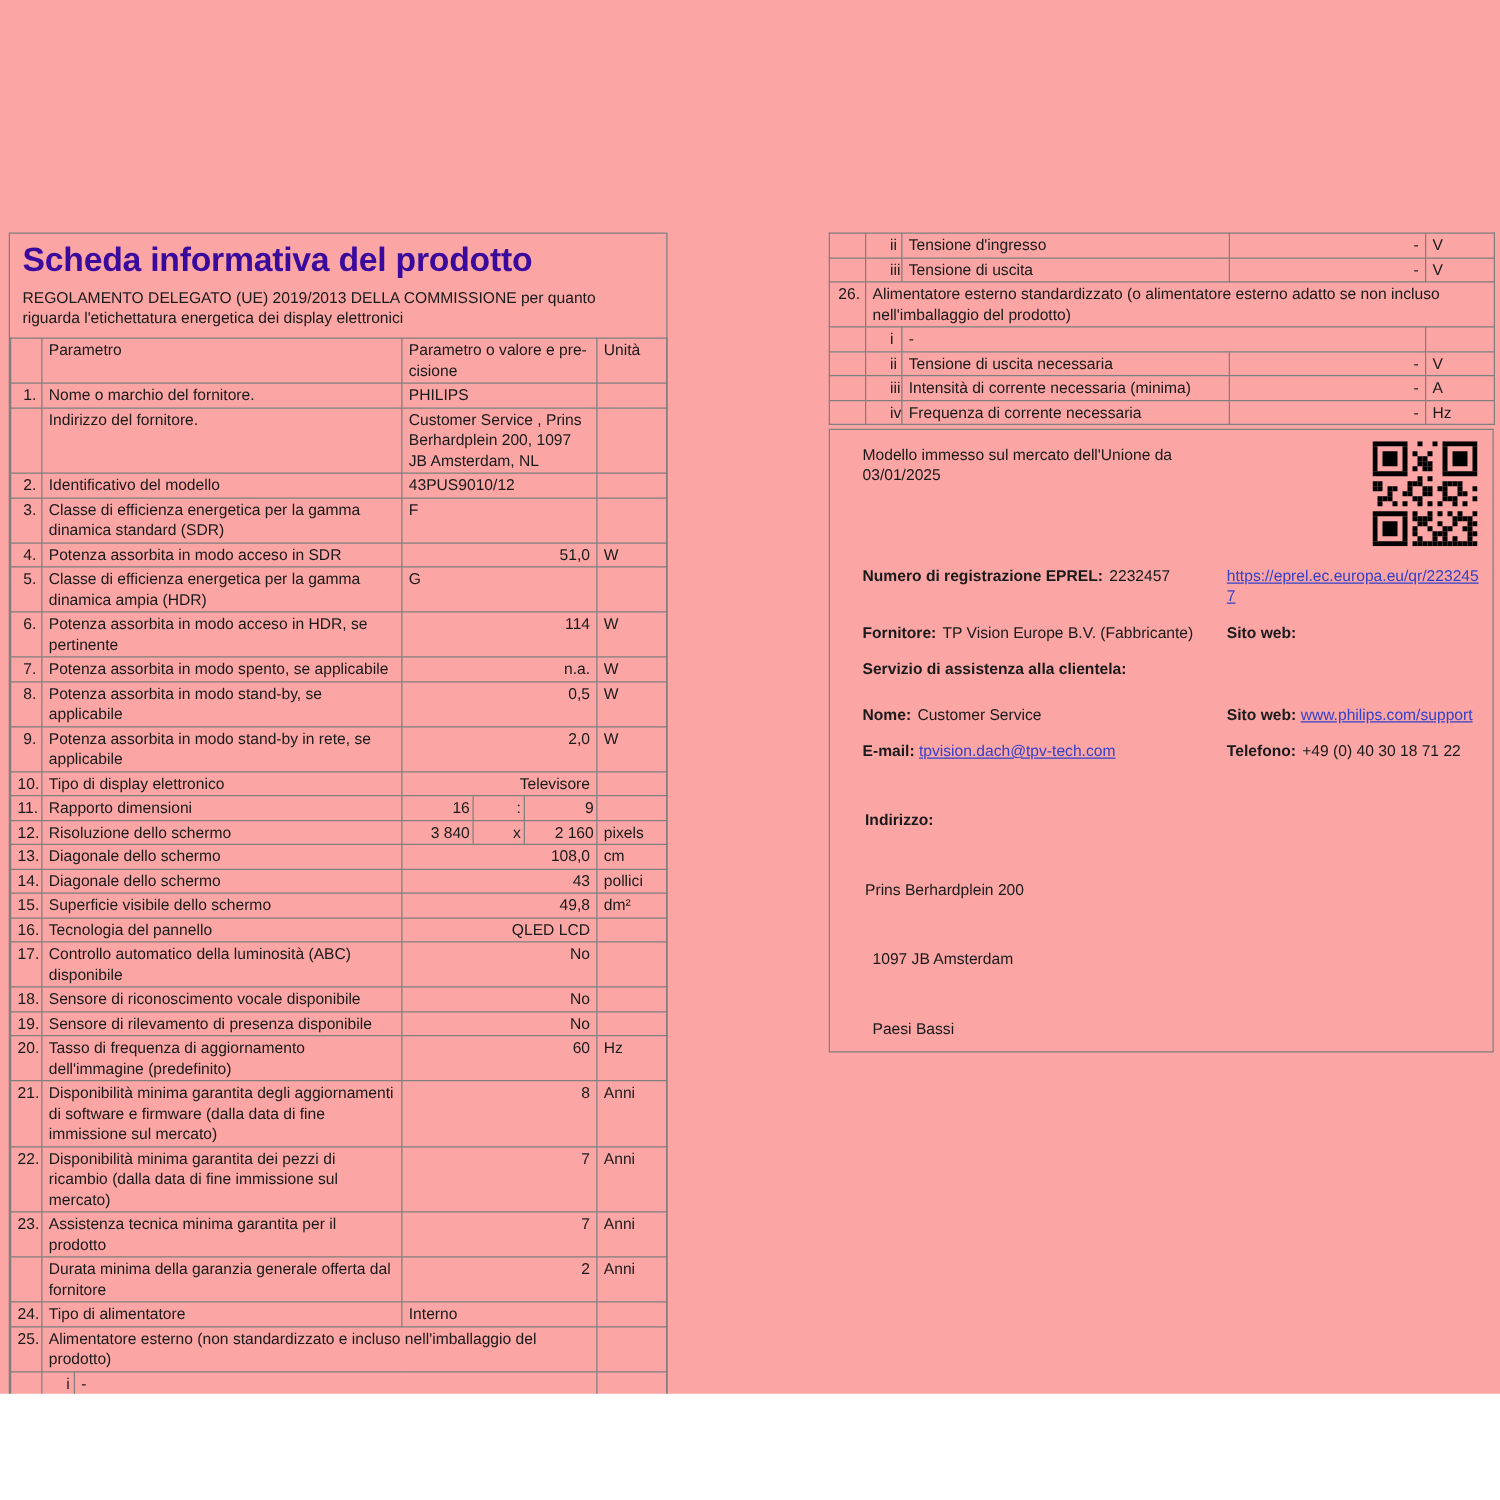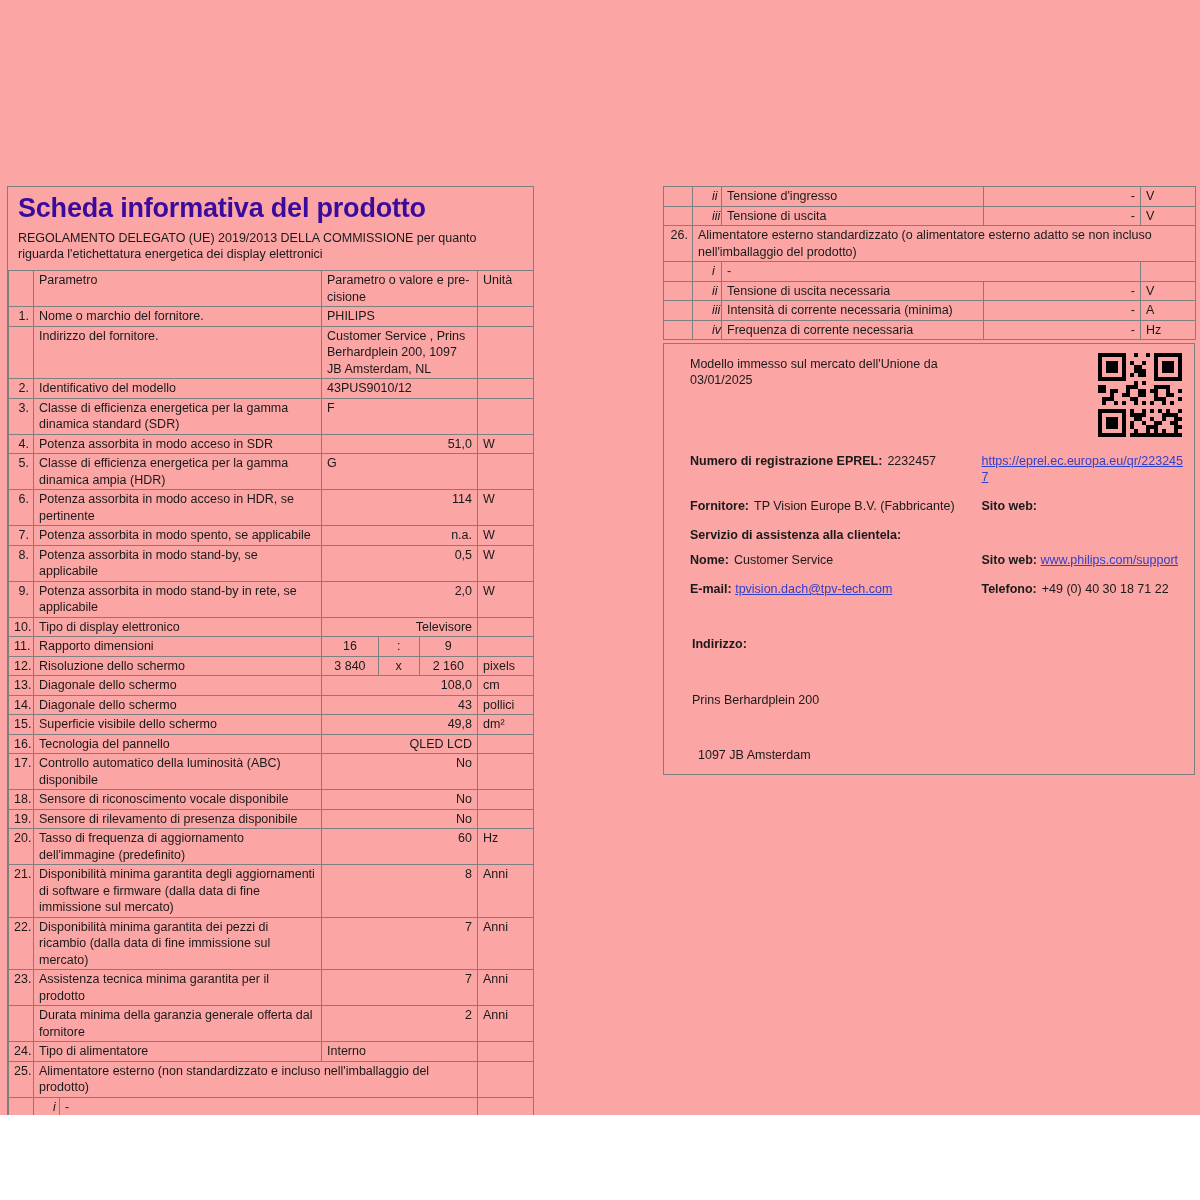--- a/index.html
+++ b/index.html
@@ -12,47 +12,47 @@
   .doc-title { font-size: 27px; font-weight: bold; color: #3a0a9c; letter-spacing: -0.2px; }
   .doc-subtitle { font-size: 12.5px; line-height: 16px; margin-top: 6px; color: #1a1a1a; }
 
   table.param-table { border-collapse: collapse; table-layout: fixed; }
   table.pt-left  { width: 525px; }
   table.pt-right { width: 532px; }
   .param-table td { border: 1px solid #7f7f7f; padding: 1px 5px; vertical-align: top;
                     font-size: 12.5px; line-height: 16.5px; }
   .param-table thead td { font-weight: normal; }
   td.c-num  { text-align: right; padding-right: 4px; margin-top: 39px; }
-  td.c-sub  { font-style: italic; text-align: left; padding-left: 19px; }
+  td.c-sub  { text-align: left; padding-left: 19px; }
   td.c-val  { text-align: right; }
   td.c-val.left { text-align: left; }
   td.c-unit { text-align: left; }
   td.c-parts { padding: 0; }
   .parts-wrap { display: flex; width: 100%; height: 100%; }
-  .parts-wrap span { display: block; padding: 1px 2px; text-align: center; }
+  .parts-wrap span { display: block; padding: 1px 2px; text-align: right; }
   .parts-wrap .p0 { width: 36%; }
   .parts-wrap .p1 { width: 27%; border-left: 1px solid #7f7f7f; border-right: 1px solid #7f7f7f; }
   .parts-wrap .p2 { width: 37%; }
 
   
   .right-table-wrap { position: absolute; left: 663px; top: 186px; width: 532px; }
 
   .info-box { position: absolute; left: 663px; top: 343px; width: 532px; min-height: 302px;
               border: 1px solid #7f7f7f; padding: 9px 10px 10px 26px; font-size: 12.5px; line-height: 16px; }
   .ib-row { display: flex; margin-bottom: 13px; }
   .ib-left  { width: 59%; padding-right: 8px; }
   .ib-right { width: 41%; }
   .ib-right a, .ib-left a { overflow-wrap: anywhere; }
   .lbl { font-weight: bold; }
   .lbl + .val-txt { margin-left: 5px; }
   a.doc-link { color: #3340c8; }
   .qr-holder { margin-left: auto; margin-right: 2px; line-height: 0; }
   .addr-line { padding-left: 2px; line-height: 15.5px; margin-top: 40px; }
   .addr-line.indent { padding-left: 8px; }
-  .ib-row.tight { margin-bottom: 9px; gap: 48px; }
+  .ib-row.tight { margin-bottom: 21px; gap: 48px; }
 </style>
 </head>
 <body>
 
 <div class="page">
 
   <div class="left-box">
     <div class="title-block">
       <div class="doc-title">Scheda informativa del prodotto</div>
       <div class="doc-subtitle">REGOLAMENTO DELEGATO (UE) 2019/2013 DELLA COMMISSIONE per quanto riguarda l'etichettatura energetica dei display elettronici</div>
@@ -490,16 +490,17 @@
       </div>
       <div class="ib-right">
         <span class="lbl">Telefono:</span><span class="val-txt">+49 (0) 40 30 18 71 22</span>
       </div>
     </div>
 
     <div>
       <div class="lbl addr-line">Indirizzo:</div>
       <div class="addr-line">Prins Berhardplein 200</div>
       <div class="addr-line indent">1097 JB Amsterdam</div>
+      <div class="addr-line indent">Paesi Bassi</div>
     </div>
 
   </div>
 </div>
 
 </body></html>

